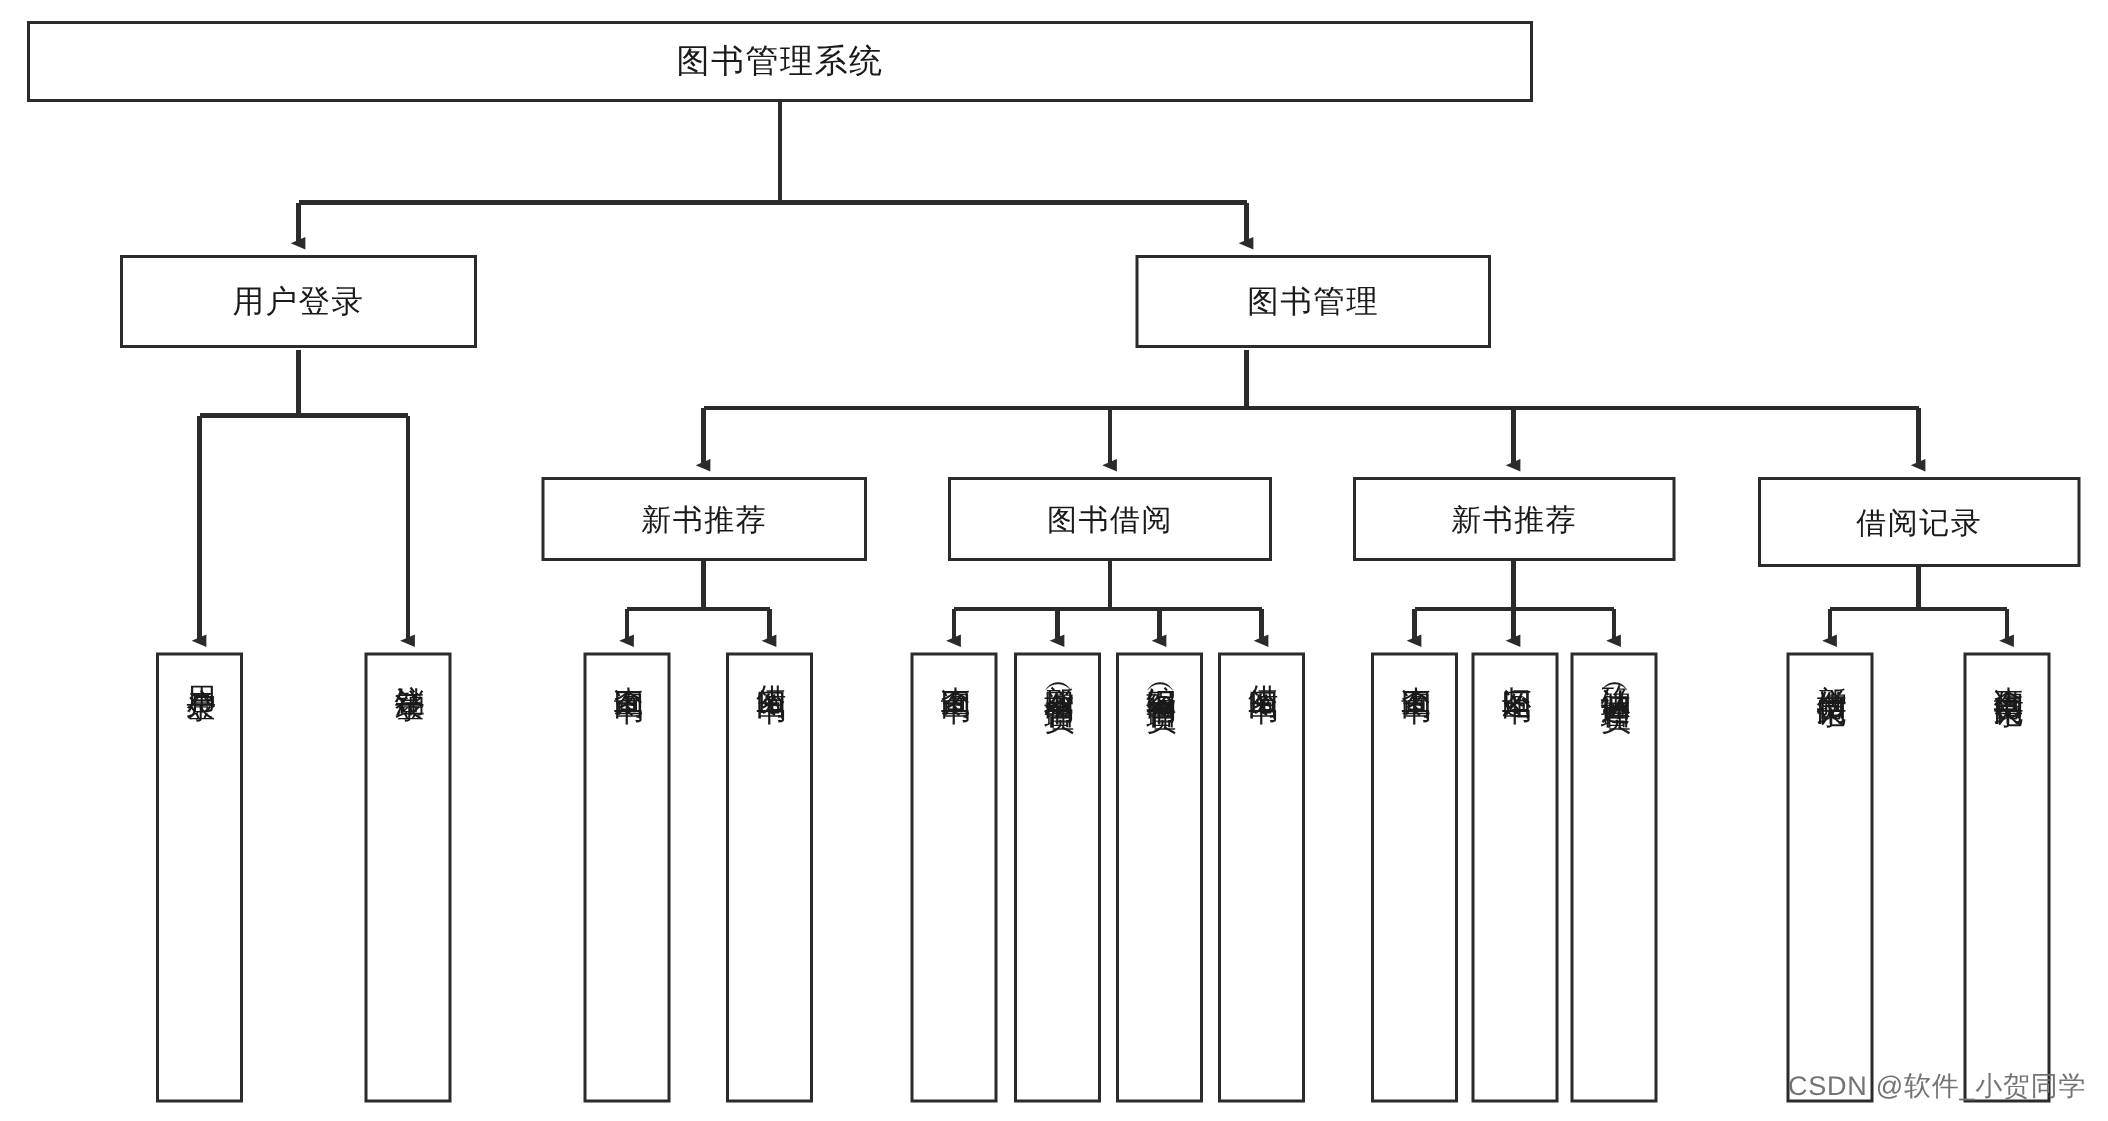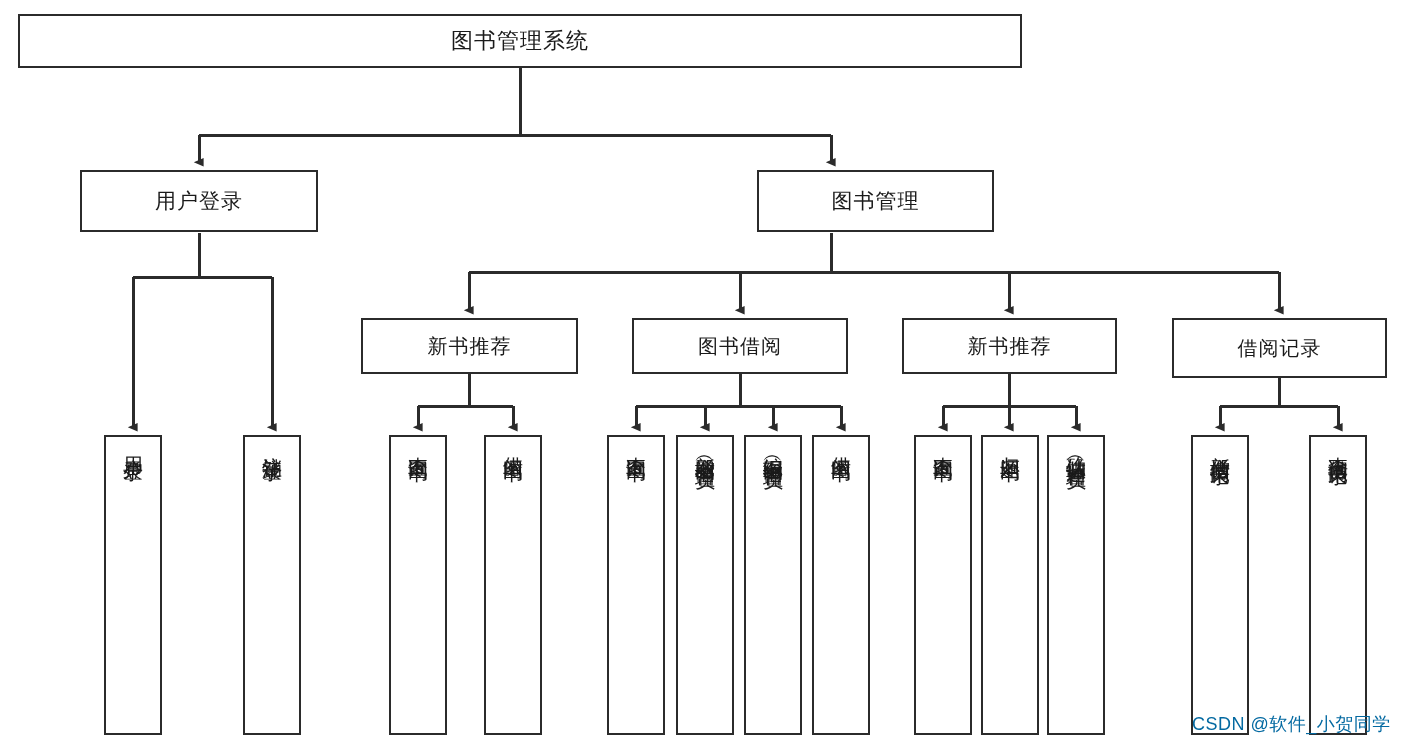--- a/index.html
+++ b/index.html
@@ -48,21 +48,21 @@
     text-orientation:upright;
     white-space:nowrap;
     display:block;
     margin:0 auto;
   }
   .watermark{
     position:absolute;
     left:1192px;
     top:712px;
     font-size:18px;
-    color:#0369a1;
+    color:#737373;
     letter-spacing:0.5px;
     white-space:nowrap;
     z-index:3;
     pointer-events:none;
   }
 </style>
 </head>
 <body>
 
 <div id="canvas">

